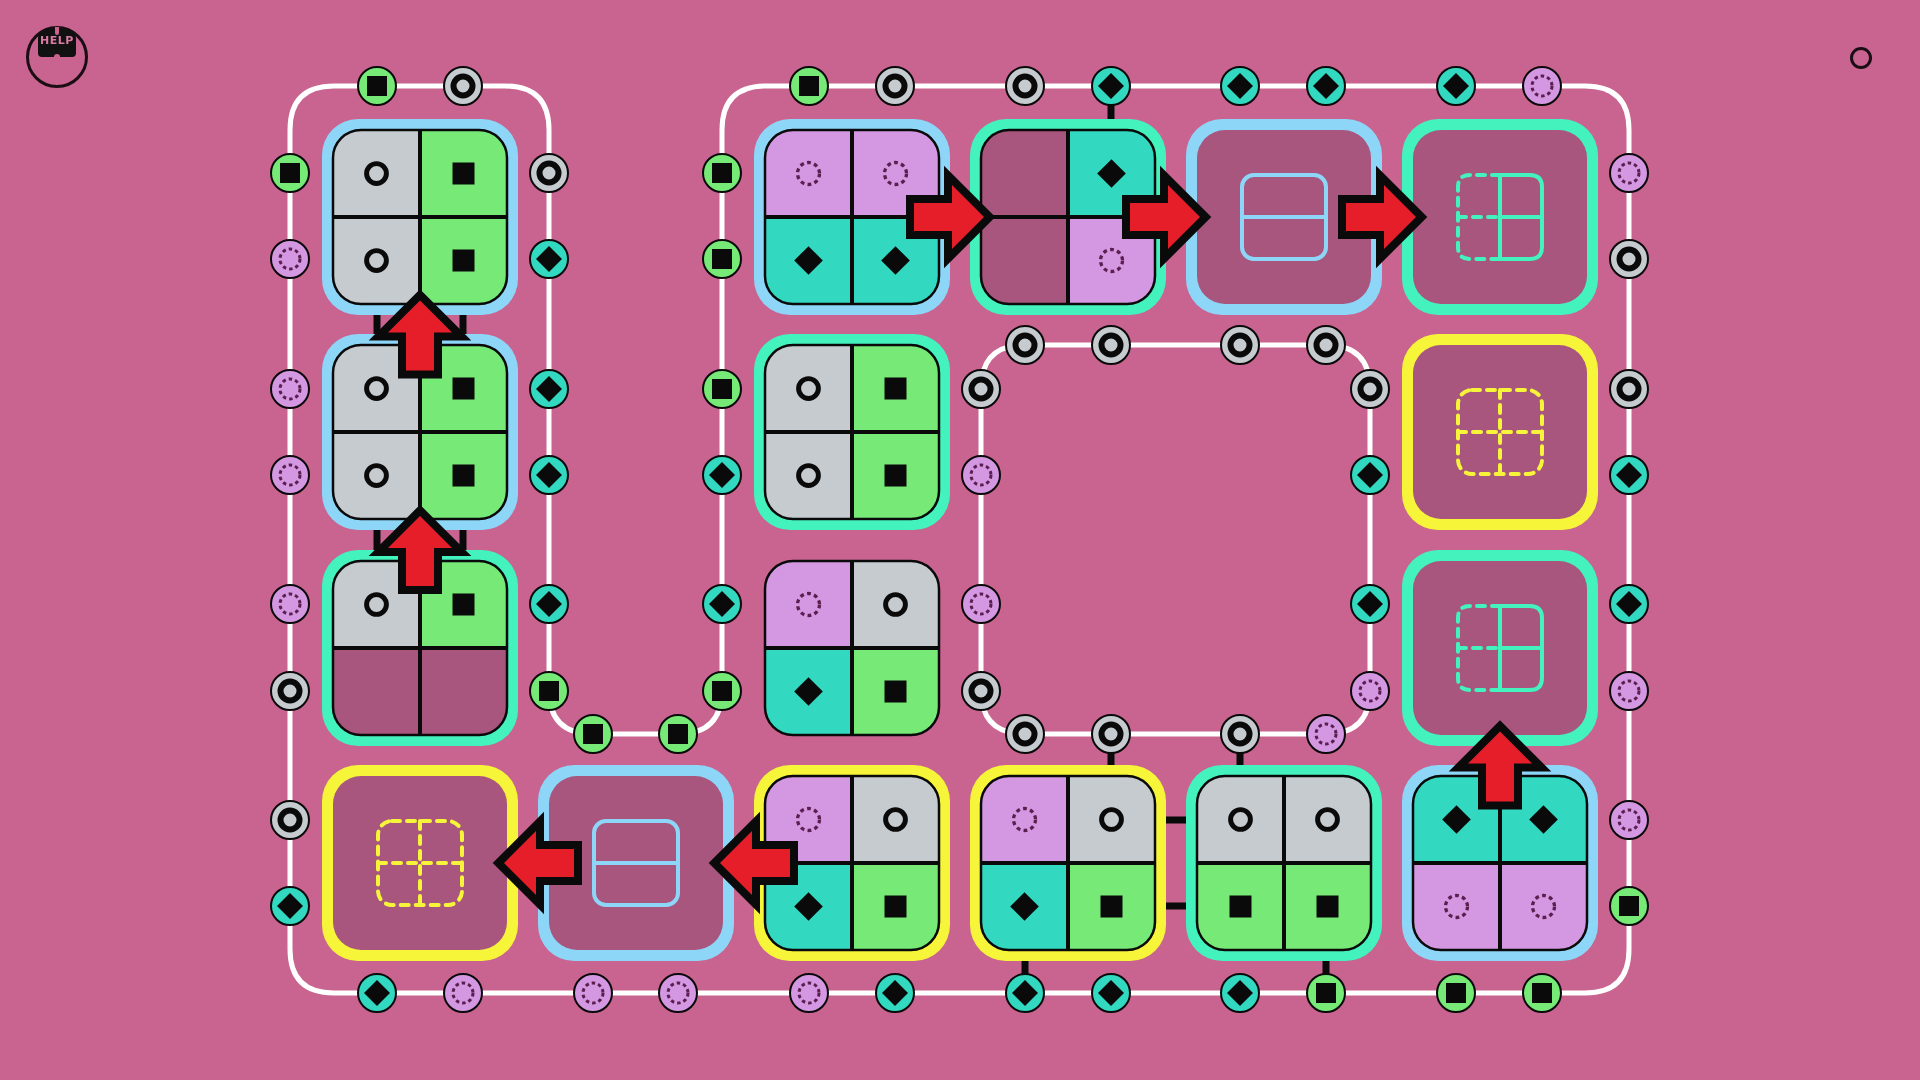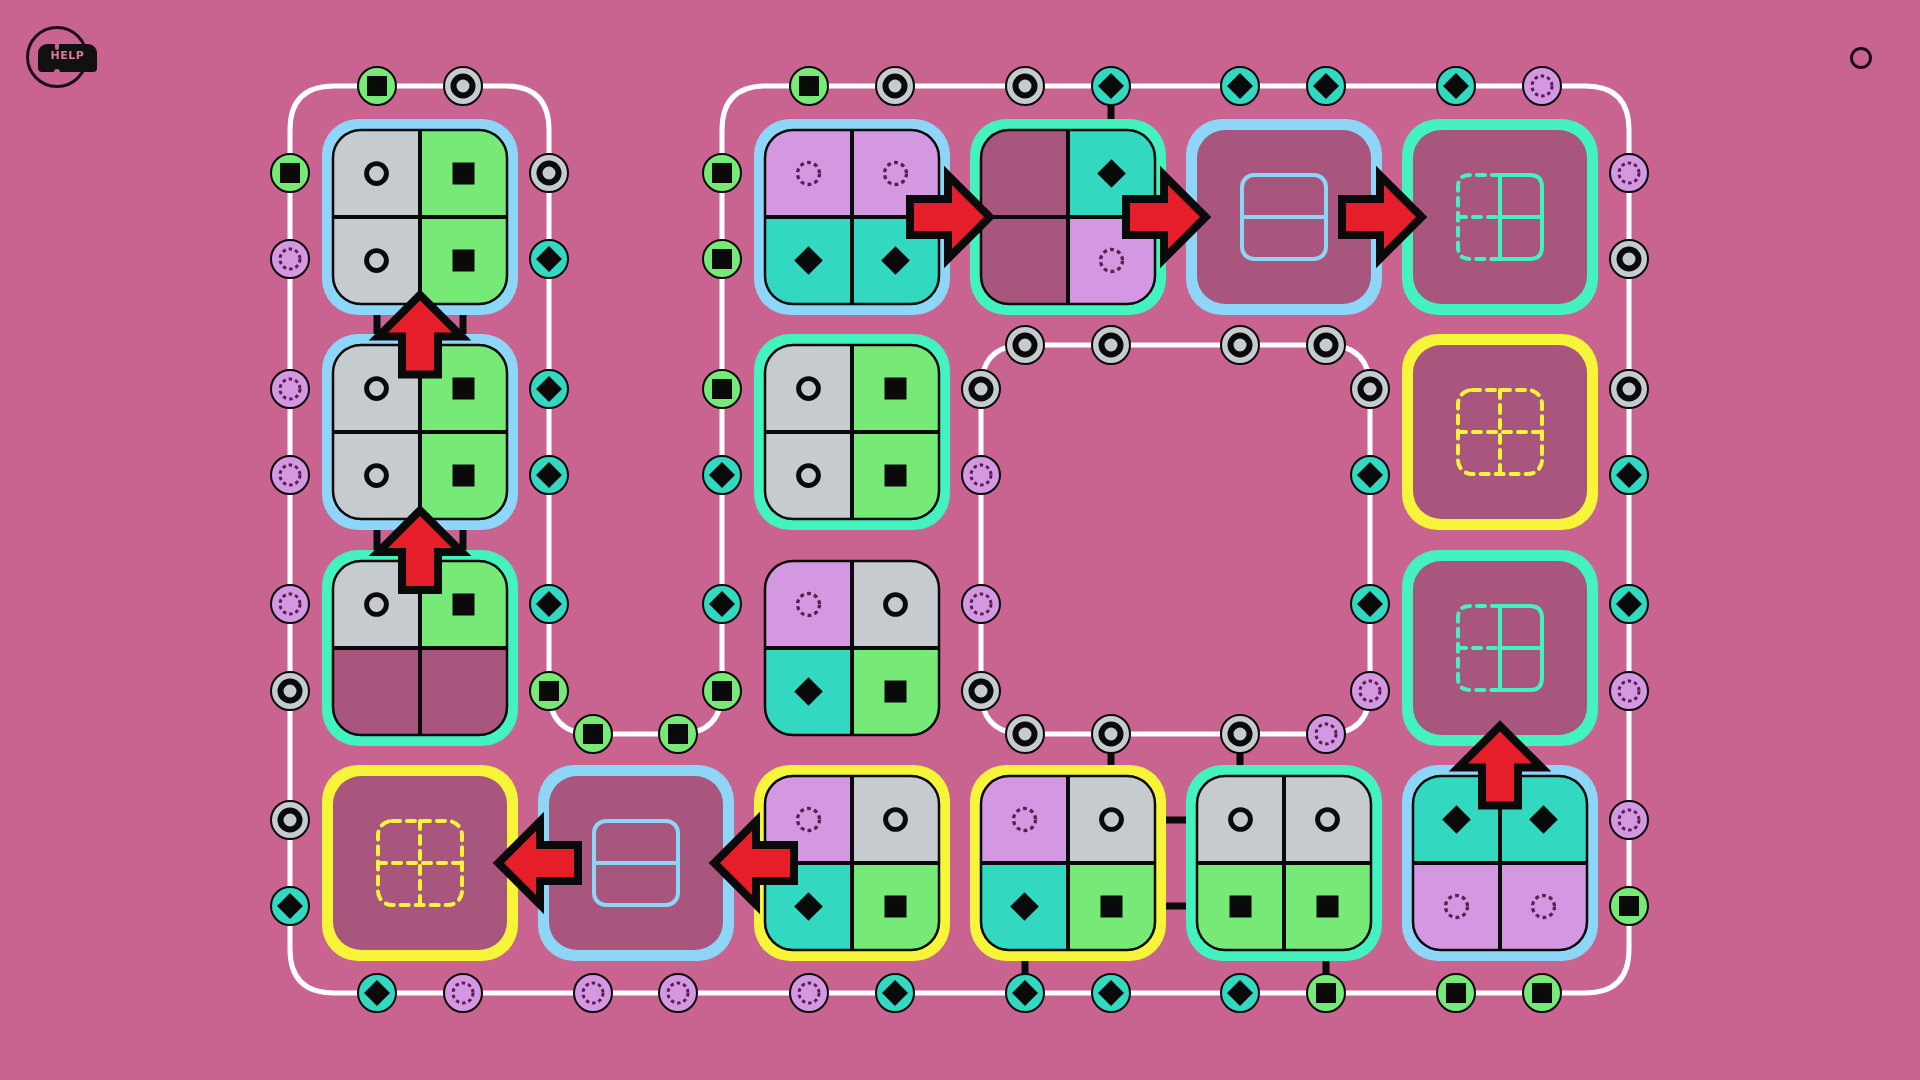--- a/index.html
+++ b/index.html
@@ -1,19 +1,19 @@
 <!DOCTYPE html>
 <html><head>
 <meta charset="utf-8">
 <style>
   html,body{margin:0;padding:0;}
   body{width:1920px;height:1080px;background:#C8648F;overflow:hidden;position:relative;font-family:"DejaVu Sans",sans-serif;}
   #board{position:absolute;left:0;top:0;width:1920px;height:1080px;}
   .help-btn{position:absolute;left:26px;top:26px;width:62px;height:62px;border-radius:50%;border:3px solid #1a0d14;box-sizing:border-box;cursor:pointer;}
-  .help-book{position:absolute;left:9px;top:15px;width:38px;height:28px;background:#111;border-radius:9px 9px 4px 4px;padding-left:21px;}
+  .help-book{position:absolute;left:9px;top:0;width:38px;height:28px;background:#111;border-radius:9px 9px 4px 4px;}
   .help-book::before{content:"";position:absolute;left:17px;top:-2px;width:4px;height:8px;background:#C8648F;border-radius:0 0 3px 3px;}
   .help-book::after{content:"";position:absolute;left:16px;bottom:-3px;width:6px;height:6px;background:#C8648F;border-radius:50%;}
   .help-text{position:absolute;left:0;top:5px;width:100%;text-align:center;color:#d87aa2;font-size:11px;font-weight:bold;letter-spacing:0.5px;}
   .menu-btn{position:absolute;left:1850px;top:47px;width:22px;height:22px;border-radius:50%;border:3px solid #1a0d14;box-sizing:border-box;cursor:pointer;}
 </style>
 </head>
 <body>
 
 <div id="board">
   <svg id="board-svg" width="1920" height="1080" viewBox="0 0 1920 1080" xmlns="http://www.w3.org/2000/svg">

